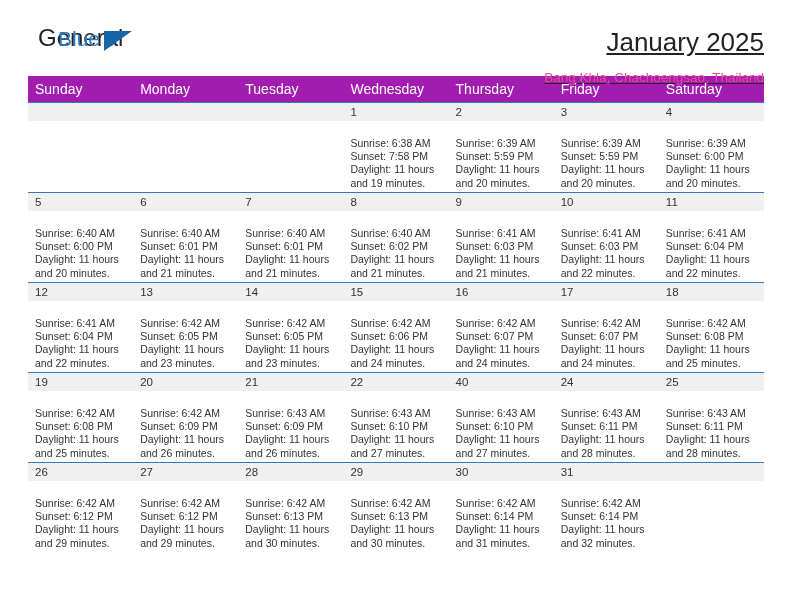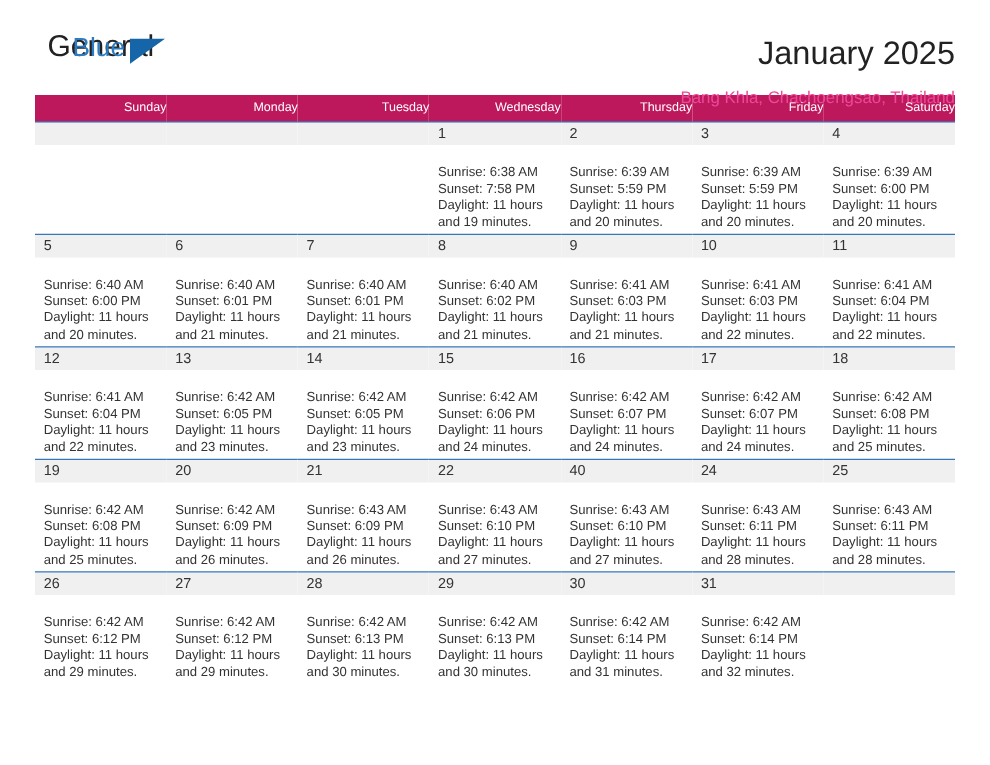--- a/index.html
+++ b/index.html
@@ -60,20 +60,21 @@
     top: 5px;
     width: 0;
     height: 0;
     border-left: 28px solid #1565a8;
     border-bottom: 20px solid transparent;
   }
   .title-block {
     text-align: right;
     flex: 0 0 auto;
     padding-top: 0px;
+    text-decoration: underline;
   }
   .title {
     font-size: 26px;
     font-weight: normal;
     color: #222222;
     line-height: 32px;
     white-space: nowrap;
   }
   .subtitle {
     font-size: 13.5px;
@@ -84,25 +85,25 @@
   }
 
   
   .calendar {
     width: 736px;
     border-collapse: collapse;
     table-layout: fixed;
     margin-top: 8px;
   }
   .calendar th {
-    background: #be185d;
+    background: #a21caf;
     color: #ffffff;
-    font-size: 10px;
+    font-size: 14px;
     font-weight: normal;
-    text-align: right;
+    text-align: left;
     padding: 5px 0 5px 7px;
     height: 20px;
     box-sizing: border-box;
   }
   .calendar td {
     vertical-align: top;
     padding: 0;
     border-top: 1px solid #3577b9;
     width: 105.14px;
     height: 90px;

